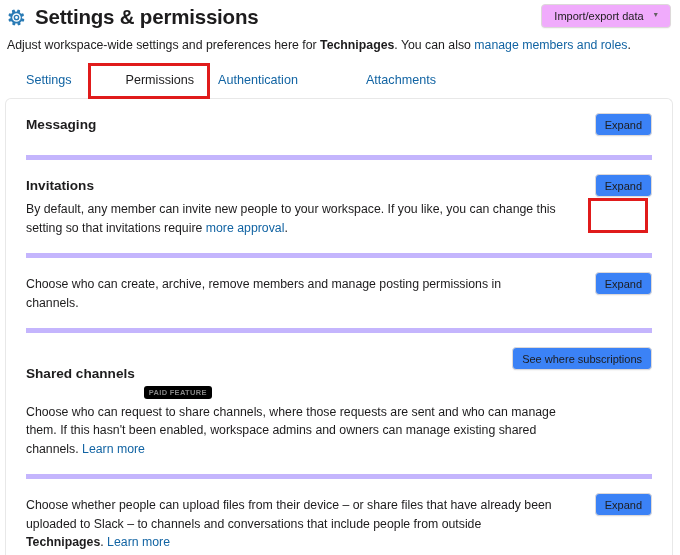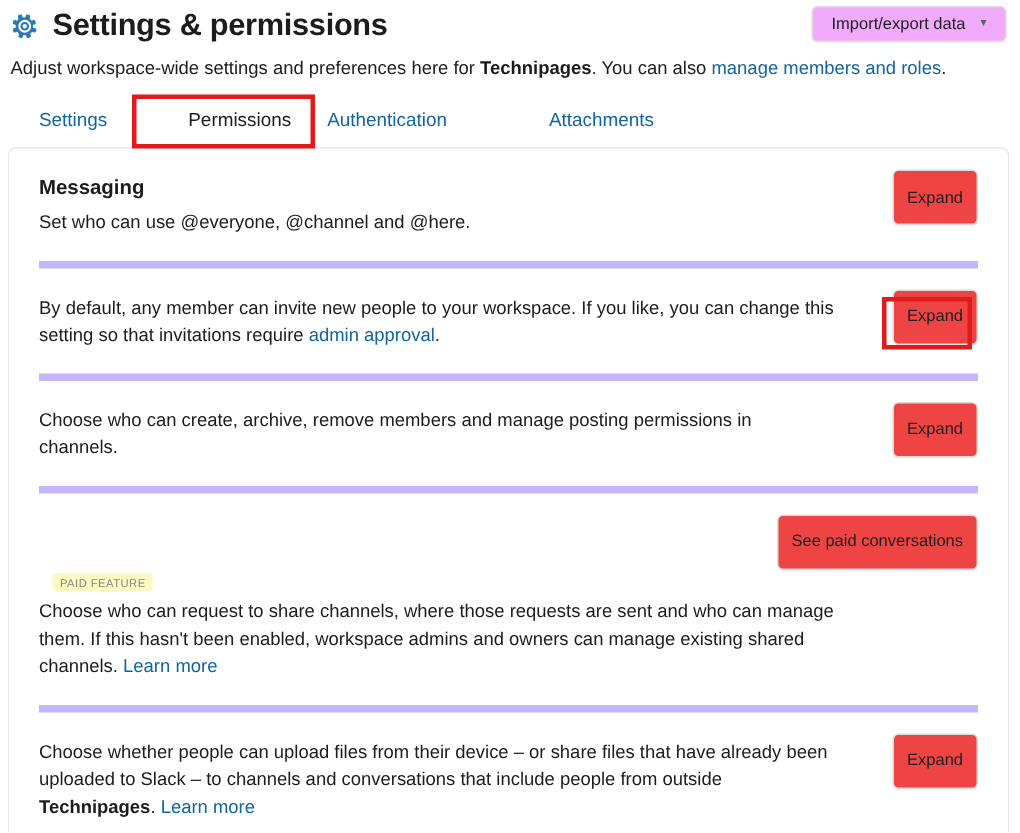--- a/index.html
+++ b/index.html
@@ -143,45 +143,45 @@
     margin-bottom: 5px;
   }
   .sec-title {
     font-size: 13.6px;
     font-weight: bold;
     color: #1d1c1d;
     line-height: 18px;
   }
   .badge {
     margin-left: 9px;
-    background: #fef9c3;
+    background: #000000;
     color: #868686;
     font-size: 7.5px;
     letter-spacing: 0.3px;
     padding: 3px 5px 2px 5px;
     border-radius: 3px;
     line-height: 1;
     text-transform: uppercase;
-    font-weight: normal;
+    font-weight: bold;
     transform: translateY(1px);
     margin-top: 35px;
   }
   .sec-desc {
     font-size: 12.3px;
     color: #1d1c1d;
     line-height: 18.5px;
     max-width: 530px;
   }
   .sec-desc b { font-weight: bold; }
 
   .action-btn {
     position: absolute;
     right: 0; top: 14px;
-    height: 37px;
-    background: #ef4444;
+    height: 23px;
+    background: #3b82f6;
     border: 1px solid #ddd9d9;
     border-radius: 4px;
     font-size: 11px;
     color: #1d1c1d;
     padding: 0 9px;
     display: flex;
     align-items: center;
     justify-content: center;
     cursor: pointer;
     white-space: nowrap;
@@ -232,54 +232,55 @@
     <div class="tab t3">Attachments</div>
   </div>
 
   <div class="card">
 
     <div class="section">
       <div class="section-inner">
         <div class="sec-head">
           <div class="sec-title">Messaging</div>
         </div>
-        <div class="sec-desc">
-          <span>Set who can use @everyone, @channel and @here.</span>
-        </div>
-        <div class="action-btn">Expand</div>
-      </div>
-    </div>
-
-    <div class="section">
-      <div class="section-inner">
-        <div class="sec-desc">
-          <span>By default, any member can invite new people to your workspace. If you like, you can change this setting so that invitations require </span><a class="link">admin approval</a><span>.</span>
+        <div class="action-btn">Expand</div>
+      </div>
+    </div>
+
+    <div class="section">
+      <div class="section-inner">
+        <div class="sec-head">
+          <div class="sec-title">Invitations</div>
+        </div>
+        <div class="sec-desc">
+          <span>By default, any member can invite new people to your workspace. If you like, you can change this setting so that invitations require </span><a class="link">more approval</a><span>.</span>
         </div>
         <div class="action-btn">Expand</div>
       </div>
     </div>
 
     <div class="section">
       <div class="section-inner">
         <div class="sec-desc">
           <span>Choose who can create, archive, remove members and manage posting permissions in channels.</span>
         </div>
         <div class="action-btn">Expand</div>
       </div>
     </div>
 
     <div class="section">
       <div class="section-inner">
         <div class="sec-head">
+          <div class="sec-title">Shared channels</div>
           <div class="badge">PAID FEATURE</div>
         </div>
         <div class="sec-desc">
           <span>Choose who can request to share channels, where those requests are sent and who can manage them. If this hasn't been enabled, workspace admins and owners can manage existing shared channels. </span><a class="link">Learn more</a>
         </div>
-        <div class="action-btn">See paid conversations</div>
+        <div class="action-btn">See where subscriptions</div>
       </div>
     </div>
 
     <div class="section">
       <div class="section-inner">
         <div class="sec-desc">
           <span>Choose whether people can upload files from their device – or share files that have already been uploaded to Slack – to channels and conversations that include people from outside </span><b>Technipages</b><span>. </span><a class="link">Learn more</a>
         </div>
         <div class="action-btn">Expand</div>
       </div>

